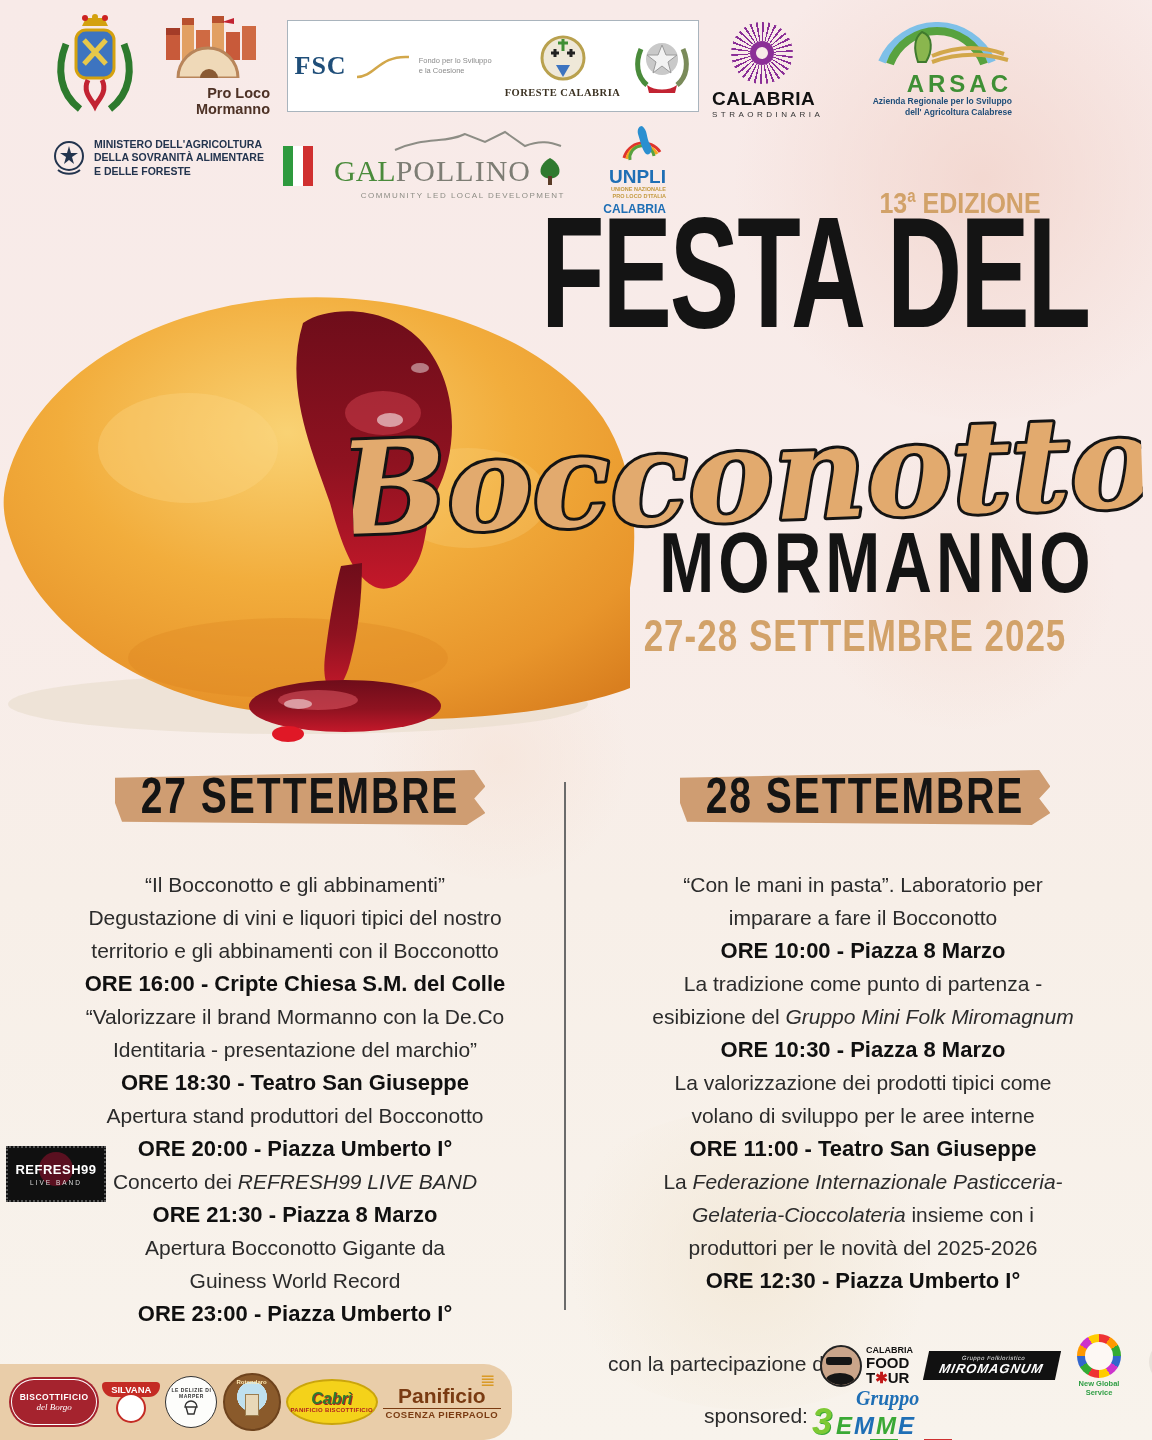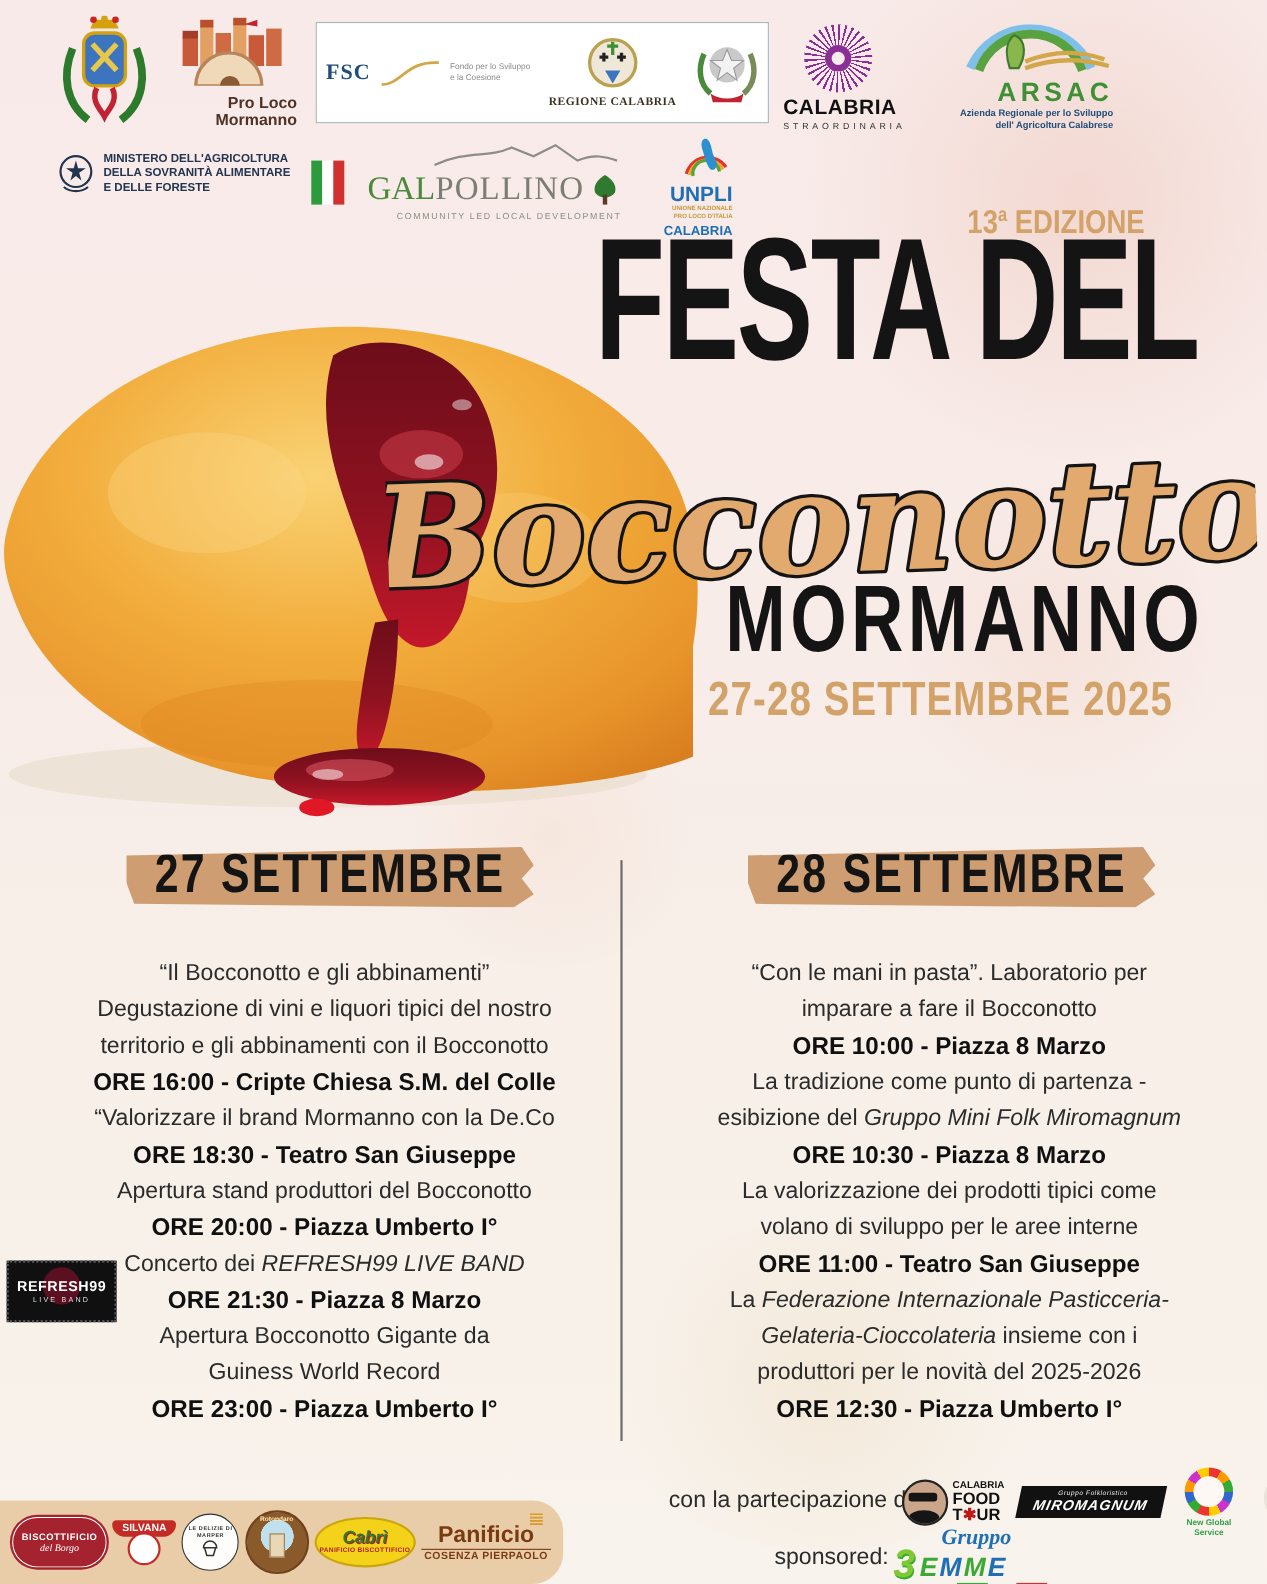--- a/index.html
+++ b/index.html
@@ -17,21 +17,21 @@
   .cond{display:inline-block;transform-origin:center;}
 
   
   .crest-wrap{left:52px;top:14px;width:86px;height:104px;}
   
   .proloco{left:148px;top:16px;width:122px;}
   .proloco-name{font-size:14.5px;font-weight:700;color:#4e3226;margin-top:3px;}
   
   .instbox{position:absolute;left:287px;top:20px;width:410px;height:90px;background:#fff;
     border:1px solid #a9b4bd;display:flex;align-items:center;justify-content:space-around;}
-  .fsc-abbr{font-family:"Liberation Serif",serif;font-size:20px;font-weight:700;color:#1f4e79;letter-spacing:1px;}
+  .fsc-abbr{font-family:"Liberation Serif",serif;font-size:26px;font-weight:700;color:#1f4e79;letter-spacing:1px;}
   .fsc-cap{font-size:7.5px;color:#8a8a8a;text-align:left;line-height:1.3;}
   .regcal-name{font-family:"Liberation Serif",serif;font-size:10.5px;font-weight:700;color:#3c3222;letter-spacing:.5px;margin-top:2px;}
   
   .calstra{left:712px;top:22px;width:100px;}
   .sunburst{width:62px;height:62px;margin:0 auto;border-radius:50%;position:relative;
     background:repeating-conic-gradient(#8b2f97 0deg 4deg,rgba(0,0,0,0) 4deg 12deg);}
   .sunburst:after{content:"";position:absolute;left:19px;top:19px;width:24px;height:24px;border-radius:50%;
     background:#f8ebe9;box-shadow:0 0 0 6px #8b2f97 inset;}
   .calstra-1{font-size:19px;font-weight:900;color:#111;letter-spacing:.5px;margin-top:4px;}
   .calstra-2{font-size:8px;color:#333;letter-spacing:3.5px;}
@@ -236,21 +236,21 @@
         <span>Fondo per lo Sviluppo</span><br><span>e la Coesione</span>
       </span>
     </div>
     <div style="text-align:center;">
       <svg width="46" height="46" viewBox="0 0 46 46">
         <circle cx="23" cy="23" r="21" fill="#efe8d8" stroke="#b9a14e" stroke-width="3"></circle>
         <path d="M23 4 L 23 16 M 18 8 L 28 8" stroke="#3f8f35" stroke-width="3"></path>
         <path d="M11 18 h8 M15 14 v8 M27 18 h8 M31 14 v8" stroke="#222" stroke-width="3"></path>
         <path d="M16 30 L 30 30 L 23 42 Z" fill="#3d74c0"></path>
       </svg>
-      <div class="regcal-name">REGIONE CALABRIA</div>
+      <div class="regcal-name">FORESTE CALABRIA</div>
     </div>
     <div>
       <svg width="58" height="62" viewBox="0 0 58 62">
         <circle cx="29" cy="26" r="16" fill="#c9c9c9"></circle>
         <path d="M29 12 L 33 22 L 44 22 L 35 29 L 38 40 L 29 33 L 20 40 L 23 29 L 14 22 L 25 22 Z" fill="#f2f2f2" stroke="#9a9a9a"></path>
         <path d="M8 16 C 2 30 4 44 14 52" stroke="#4a8b3b" stroke-width="5" fill="none"></path>
         <path d="M50 16 C 56 30 54 44 44 52" stroke="#7a8b5a" stroke-width="5" fill="none"></path>
         <path d="M14 52 C 22 58 36 58 44 52 L 42 60 L 16 60 Z" fill="#c22332"></path>
       </svg>
     </div>
@@ -348,20 +348,21 @@
       <span class="cond">28 SETTEMBRE</span>
     </span>
   </div>
   <div class="divider"></div>
   <div class="sched sched-left" id="sched-left">
       <div class="ev-line"><span>“Il Bocconotto e gli abbinamenti”</span></div>
       <div class="ev-line"><span>Degustazione di vini e liquori tipici del nostro</span></div>
       <div class="ev-line"><span>territorio e gli abbinamenti con il Bocconotto</span></div>
       <div class="ev-line ev-bold"><span>ORE 16:00 - Cripte Chiesa S.M. del Colle</span></div>
       <div class="ev-line"><span>“Valorizzare il brand Mormanno con la De.Co</span></div>
+      <div class="ev-line"><span>Identitaria - presentazione del marchio”</span></div>
       <div class="ev-line ev-bold"><span>ORE 18:30 - Teatro San Giuseppe</span></div>
       <div class="ev-line"><span>Apertura stand produttori del Bocconotto</span></div>
       <div class="ev-line ev-bold"><span>ORE 20:00 - Piazza Umberto I°</span></div>
       <div class="ev-line"><span>Concerto dei </span><span class="it">REFRESH99 LIVE BAND</span></div>
       <div class="ev-line ev-bold"><span>ORE 21:30 - Piazza 8 Marzo</span></div>
       <div class="ev-line"><span>Apertura Bocconotto Gigante da</span></div>
       <div class="ev-line"><span>Guiness World Record</span></div>
       <div class="ev-line ev-bold"><span>ORE 23:00 - Piazza Umberto I°</span></div>
     </div>
   <div class="sched sched-right" id="sched-right">

